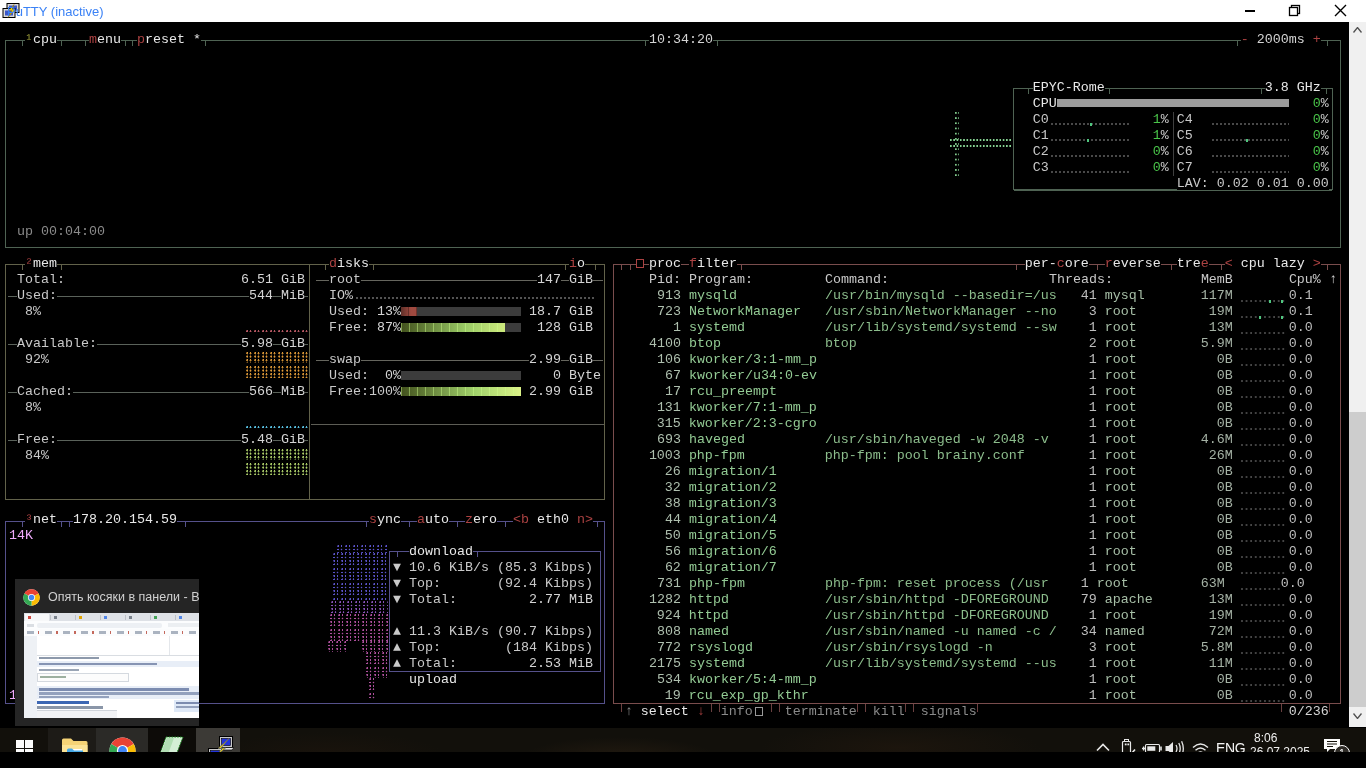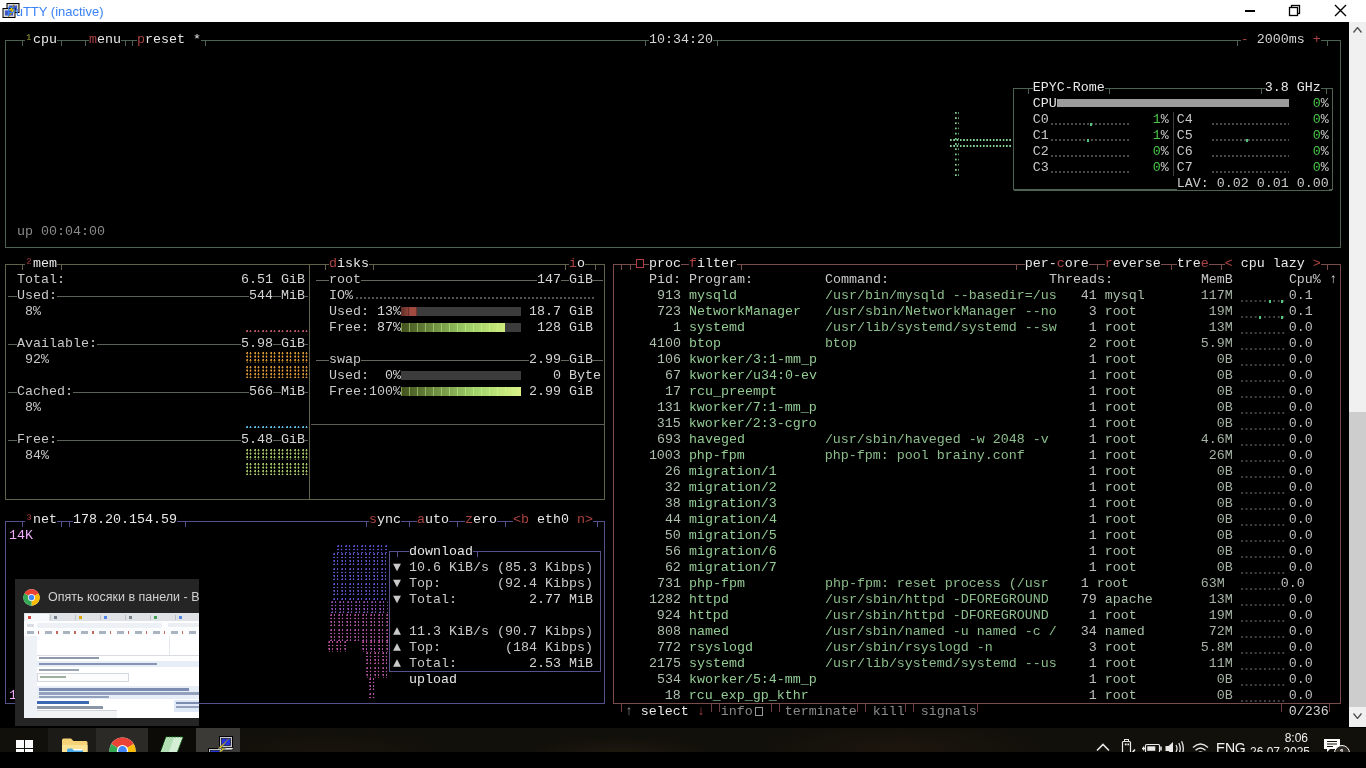--- a/index.html
+++ b/index.html
@@ -219,21 +219,21 @@
  <i class="gt">14K</i>                                                                               <i class="pid">50</i> <i class="pgr">migration/5</i>                                       <i class="cpu">1</i> <i class="usr">root</i>          <i class="mem">0B</i>       <i class="cpu">0.0</i>
                                                    <i class="t">download</i>                        <i class="pid">56</i> <i class="pgr">migration/6</i>                                       <i class="cpu">1</i> <i class="usr">root</i>          <i class="mem">0B</i>       <i class="cpu">0.0</i>
                                                  <i class="fg">▼</i> <i class="fg">10.6 KiB/s</i> <i class="fg">(85.3 Kibps)</i>         <i class="pid">62</i> <i class="pgr">migration/7</i>                                       <i class="cpu">1</i> <i class="usr">root</i>          <i class="mem">0B</i>       <i class="cpu">0.0</i>
                                                  <i class="fg">▼</i> <i class="fg">Top:</i>       <i class="fg">(92.4 Kibps)</i>        <i class="pid">731</i> <i class="pgr">php-fpm</i>          <i class="cgr">php-fpm: reset process (/usr</i>    <i class="cpu">1</i> <i class="usr">root</i>         <i class="mem">63M</i>       <i class="cpu">0.0</i>
                                                  <i class="fg">▼</i> <i class="fg">Total:</i>         <i class="wt">2.77 MiB</i>       <i class="pid">1282</i> <i class="pgr">httpd</i>            <i class="cgr">/usr/sbin/httpd -DFOREGROUND</i>    <i class="cpu">79</i> <i class="usr">apache</i>       <i class="mem">13M</i>       <i class="cpu">0.0</i>
                                                                                   <i class="pid">924</i> <i class="pgr">httpd</i>            <i class="cgr">/usr/sbin/httpd -DFOREGROUND</i>     <i class="cpu">1</i> <i class="usr">root</i>         <i class="mem">19M</i>       <i class="cpu">0.0</i>
                                                  <i class="fg">▲</i> <i class="fg">11.3 KiB/s</i> <i class="fg">(90.7 Kibps)</i>        <i class="pid">808</i> <i class="pgr">named</i>            <i class="cgr">/usr/sbin/named -u named -c /</i>   <i class="cpu">34</i> <i class="usr">named</i>        <i class="mem">72M</i>       <i class="cpu">0.0</i>
                                                  <i class="fg">▲</i> <i class="fg">Top:</i>        <i class="fg">(184 Kibps)</i>        <i class="pid">772</i> <i class="pgr">rsyslogd</i>         <i class="cgr">/usr/sbin/rsyslogd -n</i>            <i class="cpu">3</i> <i class="usr">root</i>        <i class="mem">5.8M</i>       <i class="cpu">0.0</i>
                                                  <i class="fg">▲</i> <i class="fg">Total:</i>         <i class="wt">2.53 MiB</i>       <i class="pid">2175</i> <i class="pgr">systemd</i>          <i class="cgr">/usr/lib/systemd/systemd --us</i>    <i class="cpu">1</i> <i class="usr">root</i>         <i class="mem">11M</i>       <i class="cpu">0.0</i>
                                                    <i class="t">upload</i>                         <i class="pid">534</i> <i class="pgr">kworker/5:4-mm_p</i>                                  <i class="cpu">1</i> <i class="usr">root</i>          <i class="mem">0B</i>       <i class="cpu">0.0</i>
- <i class="gt">1</i>                                                                                 <i class="pid">18</i> <i class="pgr">rcu_exp_gp_kthr</i>                                   <i class="cpu">1</i> <i class="usr">root</i>          <i class="mem">0B</i>       <i class="cpu">0.0</i>
+ <i class="gt">1</i>                                                                                 <i class="pid">19</i> <i class="pgr">rcu_exp_gp_kthr</i>                                   <i class="cpu">1</i> <i class="usr">root</i>          <i class="mem">0B</i>       <i class="cpu">0.0</i>
                                                                               <i class="dim">↑</i> <i class="t">select</i> <i class="red">↓</i>  <i class="dim">info</i>    <i class="dim">terminate</i>  <i class="dim">kill</i>  <i class="dim">signals</i>                                       <i class="wt">0/236</i></pre>
 </div>
 <div id="sbar"></div>
 <svg class="abs" style="left:1353px;top:27px;z-index:12" width="9" height="6" viewBox="0 0 9 6">
     <path d="M0.5 5.5 L4.5 0.5 L8.5 5.5" fill="none" stroke="#505050" stroke-width="1.3"></path>
   </svg>
 <b class="abs" style="left:1349px;top:412px;width:17px;height:295px;background:#cdcdcd;display:block;z-index:12"></b>
 <svg class="abs" style="left:1353px;top:713px;z-index:12" width="9" height="6" viewBox="0 0 9 6">
     <path d="M0.5 0.5 L4.5 5.5 L8.5 0.5" fill="none" stroke="#505050" stroke-width="1.3"></path>
   </svg>
@@ -300,21 +300,21 @@
  </svg>
  <svg class="abs" style="left:1164px;top:12px" width="21" height="17" viewBox="0 0 21 17">
    <path d="M1.5 6 L4.5 6 L9 2 L9 15 L4.5 11 L1.5 11 Z" fill="#e8e8e8"></path>
    <path d="M12 5 Q14 8.5 12 12 M14.8 3 Q17.6 8.5 14.8 14 M17.6 1.2 Q21 8.5 17.6 15.8" fill="none" stroke="#e8e8e8" stroke-width="1.3"></path>
  </svg>
  <svg class="abs" style="left:1191px;top:13px" width="19" height="16" viewBox="0 0 19 16">
    <path d="M2 6.5 Q9.5 -0.5 17 6.5 M4.5 9.2 Q9.5 4.6 14.5 9.2 M7 12 Q9.5 9.8 12 12" fill="none" stroke="#e8e8e8" stroke-width="1.4"></path>
    <circle cx="13.5" cy="13.5" r="2" fill="#e8e8e8"></circle>
  </svg>
  <span class="abs" style="left:1216px;top:12px;font:14px 'Liberation Sans';color:#f5f5f5;letter-spacing:-0.3px">ENG</span>
- <span class="abs" style="left:1254px;top:3px;width:54px;text-align:right;font:12px/14px 'Liberation Sans';color:#f0f0f0">8:06</span>
+ <span class="abs" style="left:1254px;top:3px;width:54px;text-align:left;font:12px/14px 'Liberation Sans';color:#f0f0f0">8:06</span>
  <span class="abs" style="left:1248px;top:17px;width:64px;text-align:center;font:12px/14px 'Liberation Sans';color:#f0f0f0">26.07.2025</span>
  <svg class="abs" style="left:1323px;top:10px" width="28" height="24" viewBox="0 0 28 24">
    <path d="M1 1 L17 1 L17 11 L7 11 L4 14 L4 11 L1 11 Z" fill="#fdfdfd"></path>
    <path d="M4 3.5 L14 3.5 M4 6 L14 6 M4 8.5 L10 8.5" stroke="#141109" stroke-width="1.2"></path>
    <circle cx="19" cy="15" r="7.5" fill="#2e2b26" stroke="#fdfdfd" stroke-width="1"></circle>
    <text x="19" y="19" text-anchor="middle" font-family="Liberation Sans" font-size="10.5" fill="#fff">1</text>
  </svg>
 </div>
 <div id="popup">
  <svg class="abs" style="left:8px;top:10px" width="17" height="17" viewBox="0 0 27 27">

